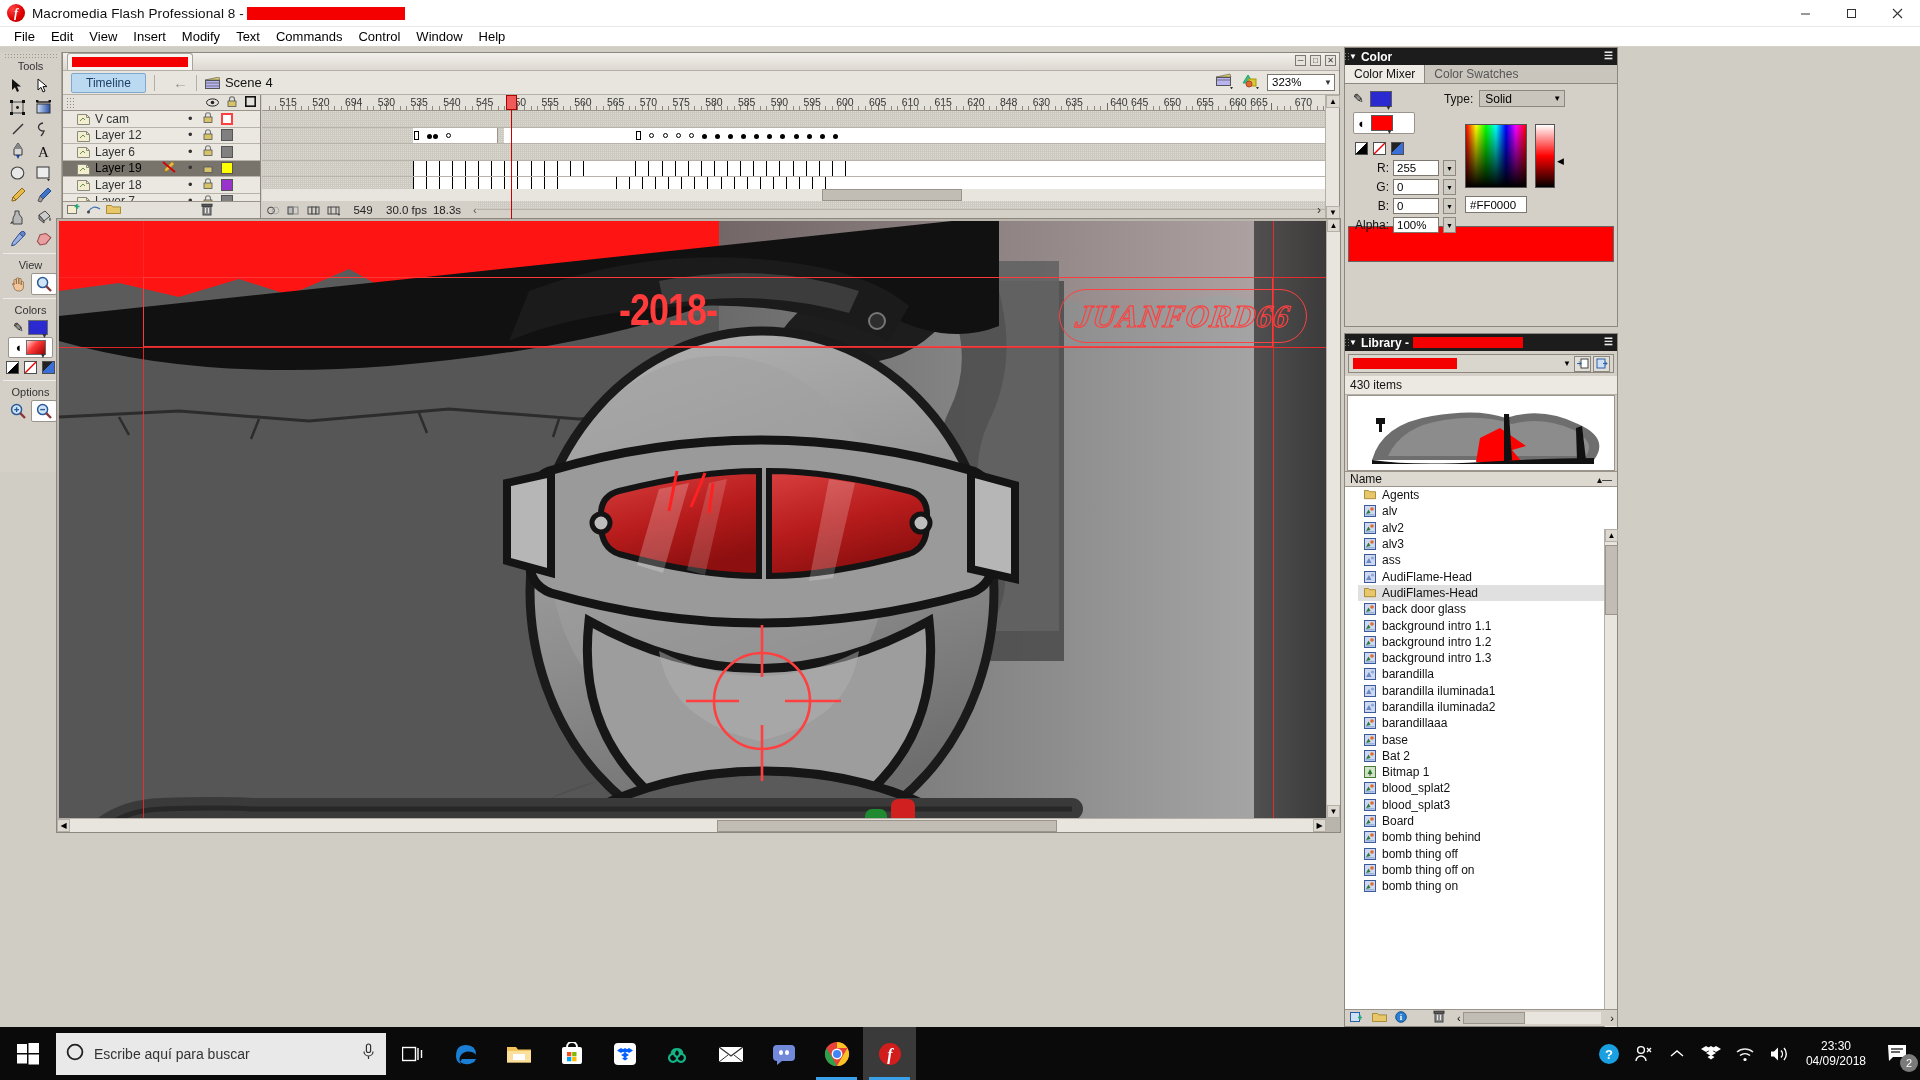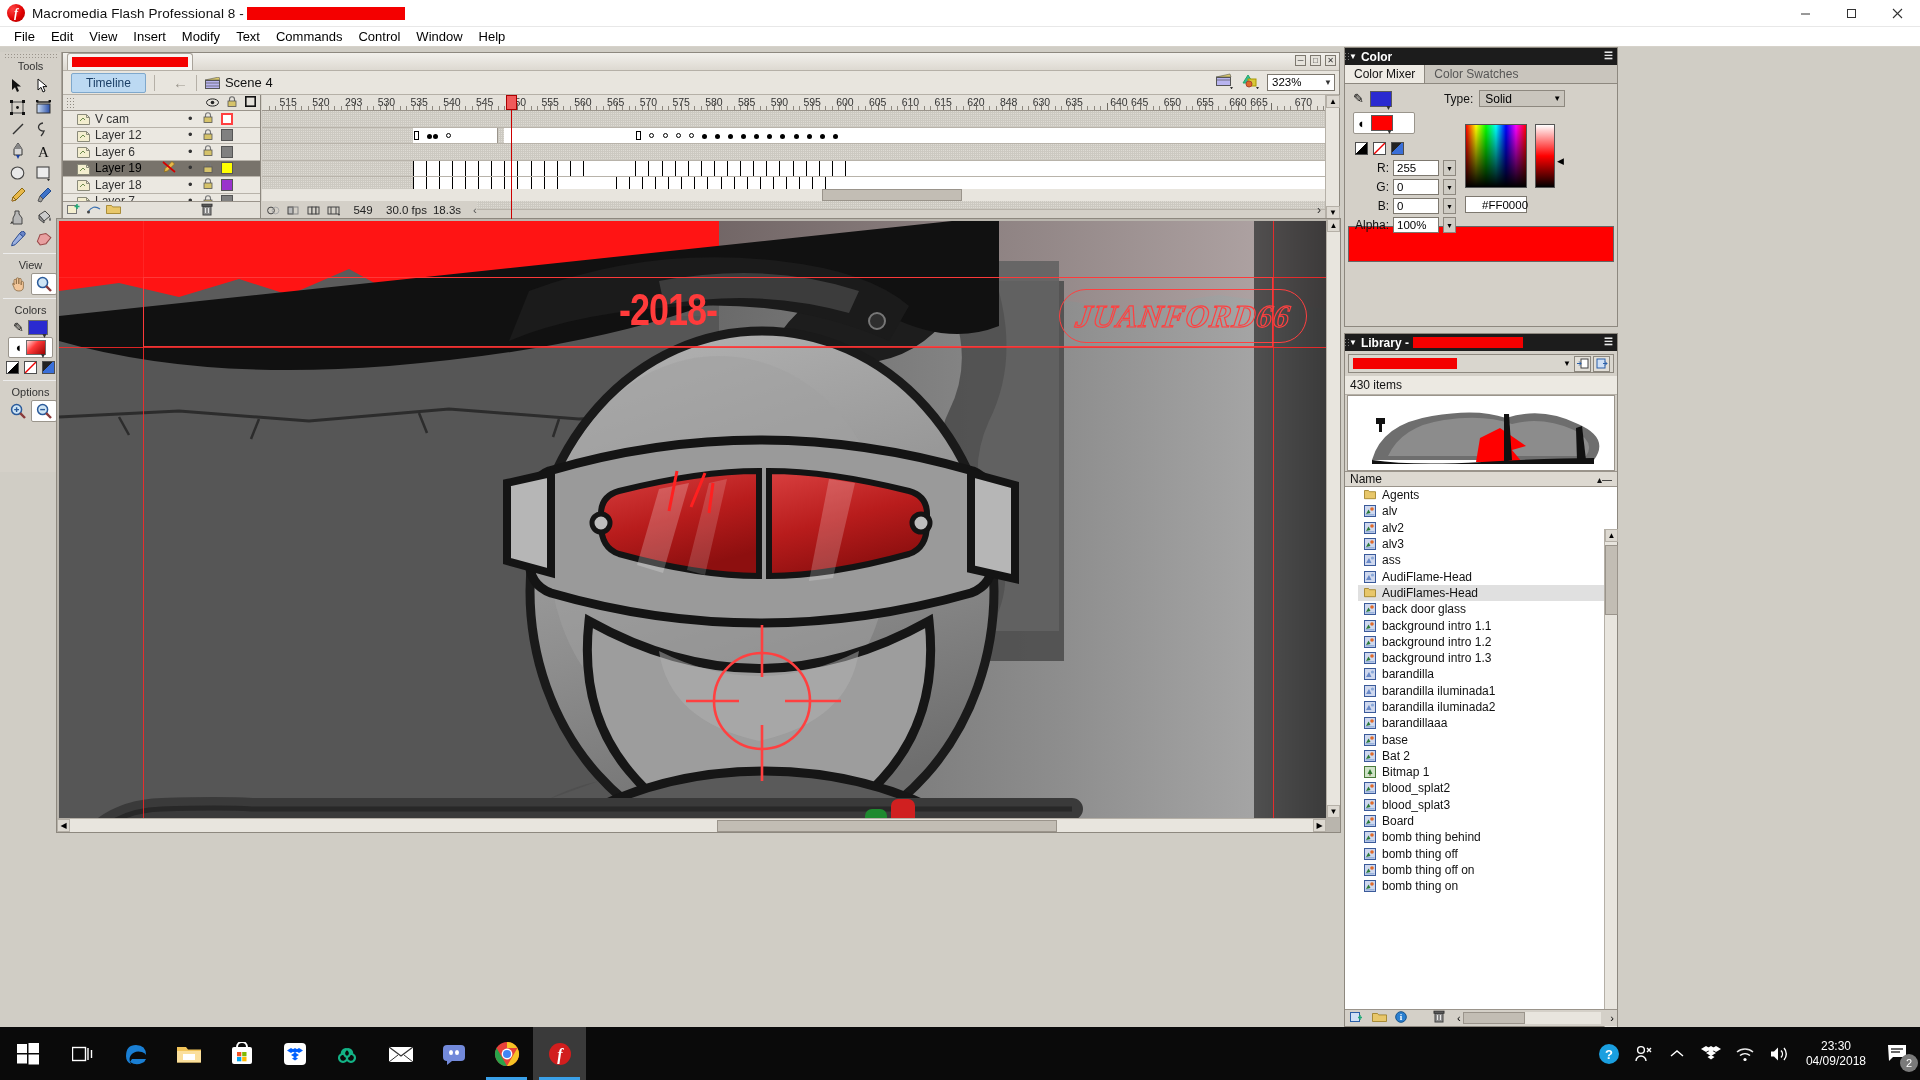--- a/index.html
+++ b/index.html
@@ -210,21 +210,21 @@
   .cm-row{display:flex;align-items:center;gap:6px;margin-bottom:5px;}
   .big-swatch{width:22px;height:16px;border:1px solid #5a5a5a;position:relative;}
   .big-swatch .ca{position:absolute;right:-1px;bottom:-5px;font-size:7px;color:#333;}
   .type-label{font-size:12px;color:#111;}
   .type-sel{width:86px;height:17px;background:#c9c5bd;border:1px solid #8d887f;
     display:flex;align-items:center;justify-content:space-between;padding:0 3px 0 5px;font-size:12px;}
   .rgb-row{display:flex;align-items:center;gap:4px;margin-bottom:3px;}
   .rgb-label{width:36px;text-align:right;font-size:12px;color:#111;}
   .rgb-input{width:46px;height:16px;background:#fff;border:1px solid #7d786f;font-size:11.5px;padding-left:3px;line-height:15px;}
   .rgb-step{width:13px;height:16px;background:#cfccc4;border:1px solid #8d887f;display:flex;align-items:center;justify-content:center;font-size:7px;}
-  .hex-input{width:62px;height:17px;background:#fff;border:1px solid #7d786f;font-size:11.5px;padding-left:16px;line-height:16px;}
+  .hex-input{width:62px;height:17px;background:#fff;border:1px solid #7d786f;font-size:11.5px;padding-left:4px;line-height:16px;}
   .color-field{position:absolute;left:120px;top:40px;width:62px;height:64px;border:1px solid #555;
     background:linear-gradient(to bottom, rgba(0,0,0,0) 0%, #000 100%),
                linear-gradient(to right,#f00,#ff0,#0f0,#0ff,#00f,#f0f,#f00);}
   .bright-bar{position:absolute;left:190px;top:40px;width:20px;height:64px;border:1px solid #555;
     background:linear-gradient(to bottom,#fff 0%,#ff0000 50%,#000 100%);}
   .bright-ptr{position:absolute;left:212px;top:72px;font-size:9px;color:#000;}
   .preview-strip{height:36px;background:#ff0000;margin:2px 3px 3px 3px;border:1px solid #666;}
 
   
   .lib-combo{height:19px;margin:3px;background:#d9d6ce;border:1px solid #8d887f;display:flex;align-items:center;position:relative;}
@@ -654,21 +654,21 @@
                 <line x1="7.5" y1="5" x2="7.5" y2="10" stroke="#fff" stroke-width="0.8"></line>
               </svg>
           </span>
         </div>
       </div>
 
       <div class="tl-frames">
         <div class="ruler" id="ruler">
             <div class="ruler-num" style="left: 26.2px;">515</div>
             <div class="ruler-num" style="left: 58.95px;">520</div>
-            <div class="ruler-num" style="left: 91.7px;">293</div>
+            <div class="ruler-num" style="left: 91.7px;">694</div>
             <div class="ruler-num" style="left: 124.45px;">530</div>
             <div class="ruler-num" style="left: 157.2px;">535</div>
             <div class="ruler-num" style="left: 189.95px;">540</div>
             <div class="ruler-num" style="left: 222.7px;">545</div>
             <div class="ruler-num" style="left: 255.45px;">550</div>
             <div class="ruler-num" style="left: 288.2px;">555</div>
             <div class="ruler-num" style="left: 320.95px;">560</div>
             <div class="ruler-num" style="left: 353.7px;">565</div>
             <div class="ruler-num" style="left: 386.45px;">570</div>
             <div class="ruler-num" style="left: 419.2px;">575</div>
@@ -1503,20 +1503,35 @@
 
   <div class="taskbar">
     <div class="start-btn">
       <svg width="22" height="22" viewBox="0 0 22 22">
         <rect x="0" y="1" width="10" height="9" fill="#fff"></rect>
           <rect x="11.5" y="0" width="10.5" height="10" fill="#fff"></rect>
         <rect x="0" y="11.5" width="10" height="9" fill="#fff"></rect>
           <rect x="11.5" y="11.5" width="10.5" height="10" fill="#fff"></rect>
       </svg>
     </div>
+    <div class="search-box">
+      <span>
+        <svg width="18" height="18" viewBox="0 0 18 18">
+            <circle cx="9" cy="9" r="7.4" fill="none" stroke="#222" stroke-width="1.8"></circle>
+          </svg>
+      </span>
+      <span class="search-txt">Escribe aquí para buscar</span>
+      <span>
+        <svg width="15" height="18" viewBox="0 0 15 18">
+            <rect x="5.4" y="1" width="4.2" height="8.5" rx="2.1" fill="none" stroke="#333" stroke-width="1.2"></rect>
+            <path d="M3 8.5 a4.5 4.5 0 0 0 9 0" fill="none" stroke="#333" stroke-width="1.2"></path>
+            <line x1="7.5" y1="13" x2="7.5" y2="16" stroke="#333" stroke-width="1.2"></line>
+          </svg>
+      </span>
+    </div>
 
     <div class="tb-app">
       <svg width="22" height="18" viewBox="0 0 22 18">
           <rect x="0.5" y="2.5" width="13" height="13" fill="none" stroke="#fff" stroke-width="1.4"></rect>
           <line x1="16" y1="3" x2="16" y2="15" stroke="#fff" stroke-width="1.4"></line>
           <line x1="19.5" y1="5" x2="19.5" y2="13" stroke="#fff" stroke-width="1.4"></line>
         </svg>
     </div>
     <div class="tb-app">
       <svg width="26" height="26" viewBox="0 0 26 26">

